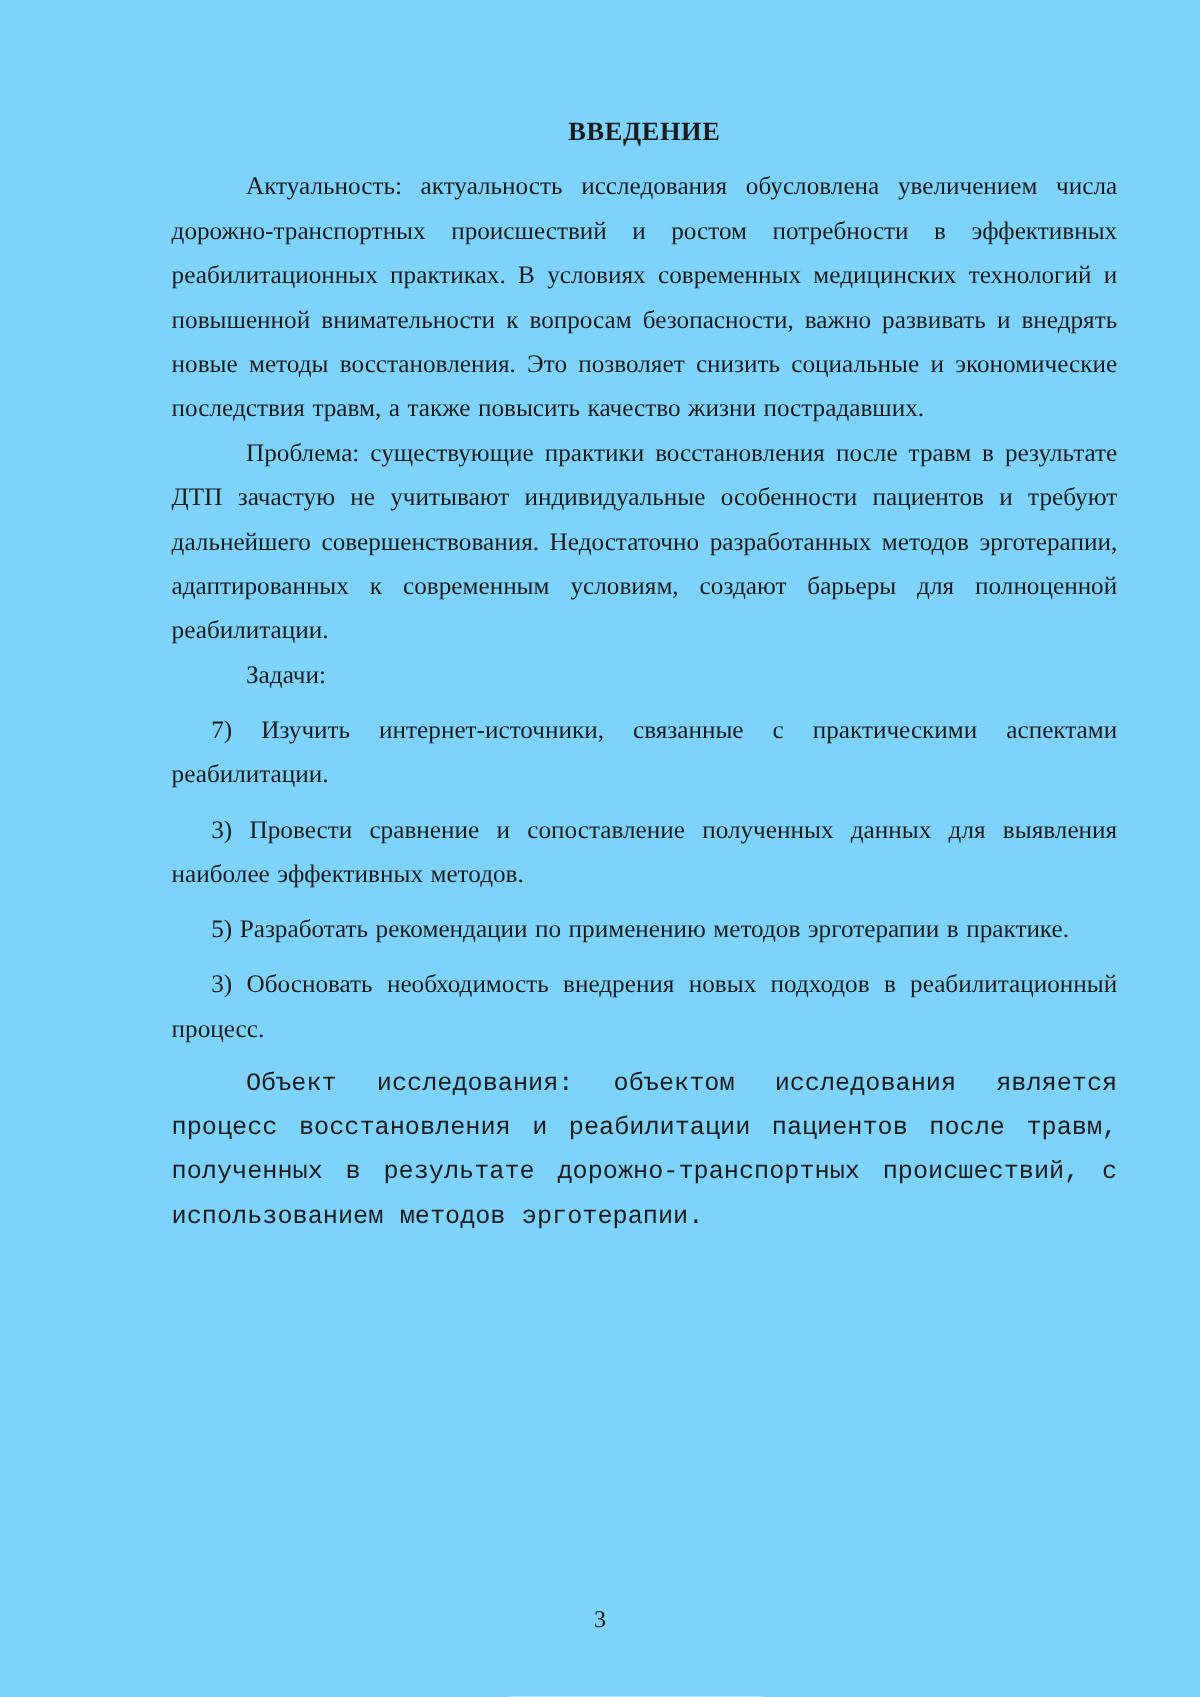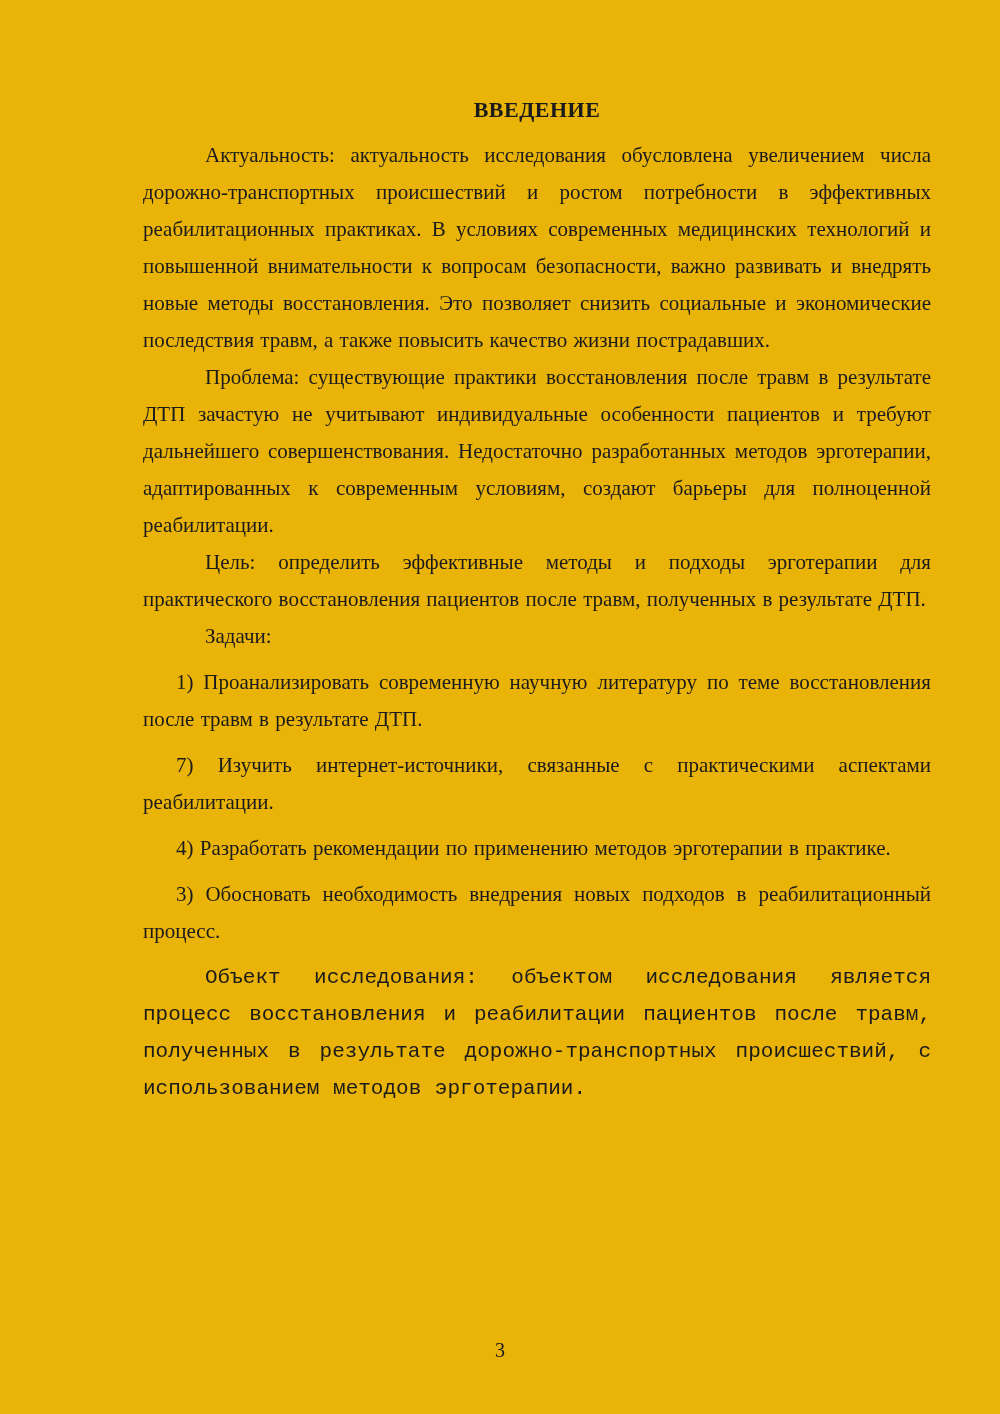--- a/index.html
+++ b/index.html
@@ -10,21 +10,21 @@
   body {
     width: 1000px;
     height: 1414px;
     font-family: "Liberation Serif", serif;
     color: #1b1b1b;
   }
   .page {
     position: relative;
     width: 1000px;
     height: 1414px;
-    background: #eab308;
+    background: #7dd3fc;
     overflow: hidden;
   }
   .content {
     position: absolute;
     left: 143px;
     top: 97px;
     width: 788px;
   }
   .doc-title {
     font-size: 22px;
@@ -64,30 +64,29 @@
 
 <div class="page">
   <div class="content">
 
     <h1 class="doc-title">ВВЕДЕНИЕ</h1>
 
     <p class="para">Актуальность: актуальность исследования обусловлена увеличением числа дорожно-транспортных происшествий и ростом потребности в эффективных реабилитационных практиках. В условиях современных медицинских технологий и повышенной внимательности к вопросам безопасности, важно развивать и внедрять новые методы восстановления. Это позволяет снизить социальные и экономические последствия травм, а также повысить качество жизни пострадавших.</p>
 
     <p class="para">Проблема: существующие практики восстановления после травм в результате ДТП зачастую не учитывают индивидуальные особенности пациентов и требуют дальнейшего совершенствования. Недостаточно разработанных методов эрготерапии, адаптированных к современным условиям, создают барьеры для полноценной реабилитации.</p>
 
-    <p class="para">Цель: определить эффективные методы и подходы эрготерапии для практического восстановления пациентов после травм, полученных в результате ДТП.</p>
 
     <p class="para">Задачи:</p>
 
-    <p class="para list">1) Проанализировать современную научную литературу по теме восстановления после травм в результате ДТП.</p>
 
     <p class="para list">7) Изучить интернет-источники, связанные с практическими аспектами реабилитации.</p>
 
+    <p class="para list">3) Провести сравнение и сопоставление полученных данных для выявления наиболее эффективных методов.</p>
 
-    <p class="para list">4) Разработать рекомендации по применению методов эрготерапии в практике.</p>
+    <p class="para list">5) Разработать рекомендации по применению методов эрготерапии в практике.</p>
 
     <p class="para list">3) Обосновать необходимость внедрения новых подходов в реабилитационный процесс.</p>
 
     <p class="para spaced">Объект исследования: объектом исследования является процесс восстановления и реабилитации пациентов после травм, полученных в результате дорожно-транспортных происшествий, с использованием методов эрготерапии.</p>
 
   </div>
 
   <div class="page-number">3</div>
 </div>
 

